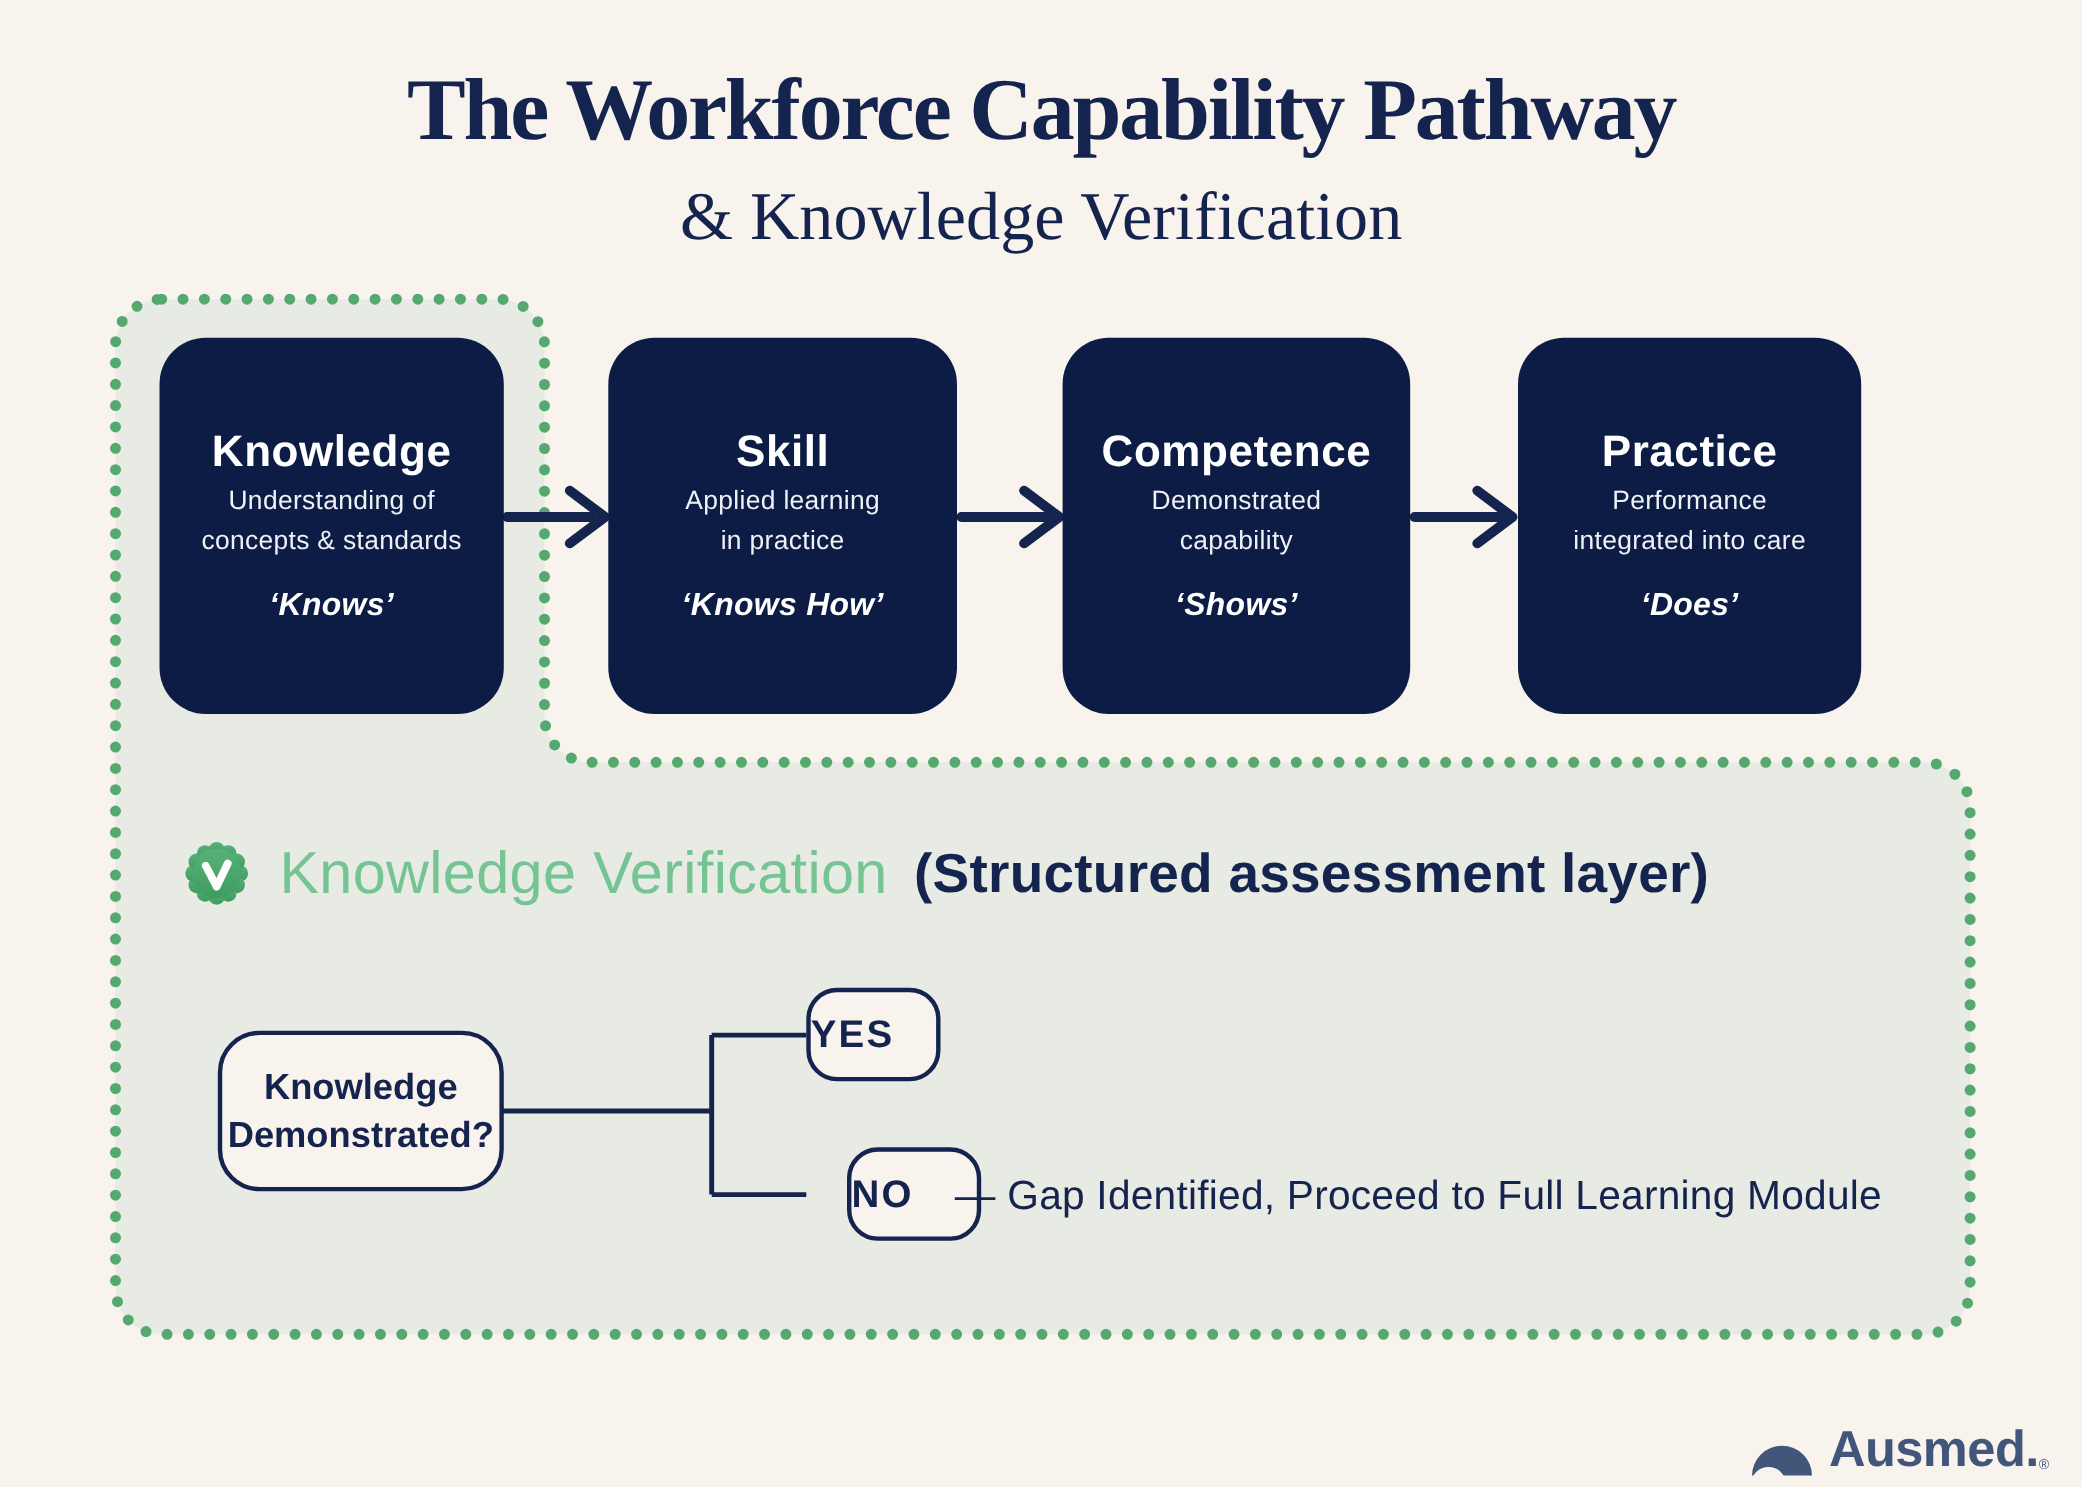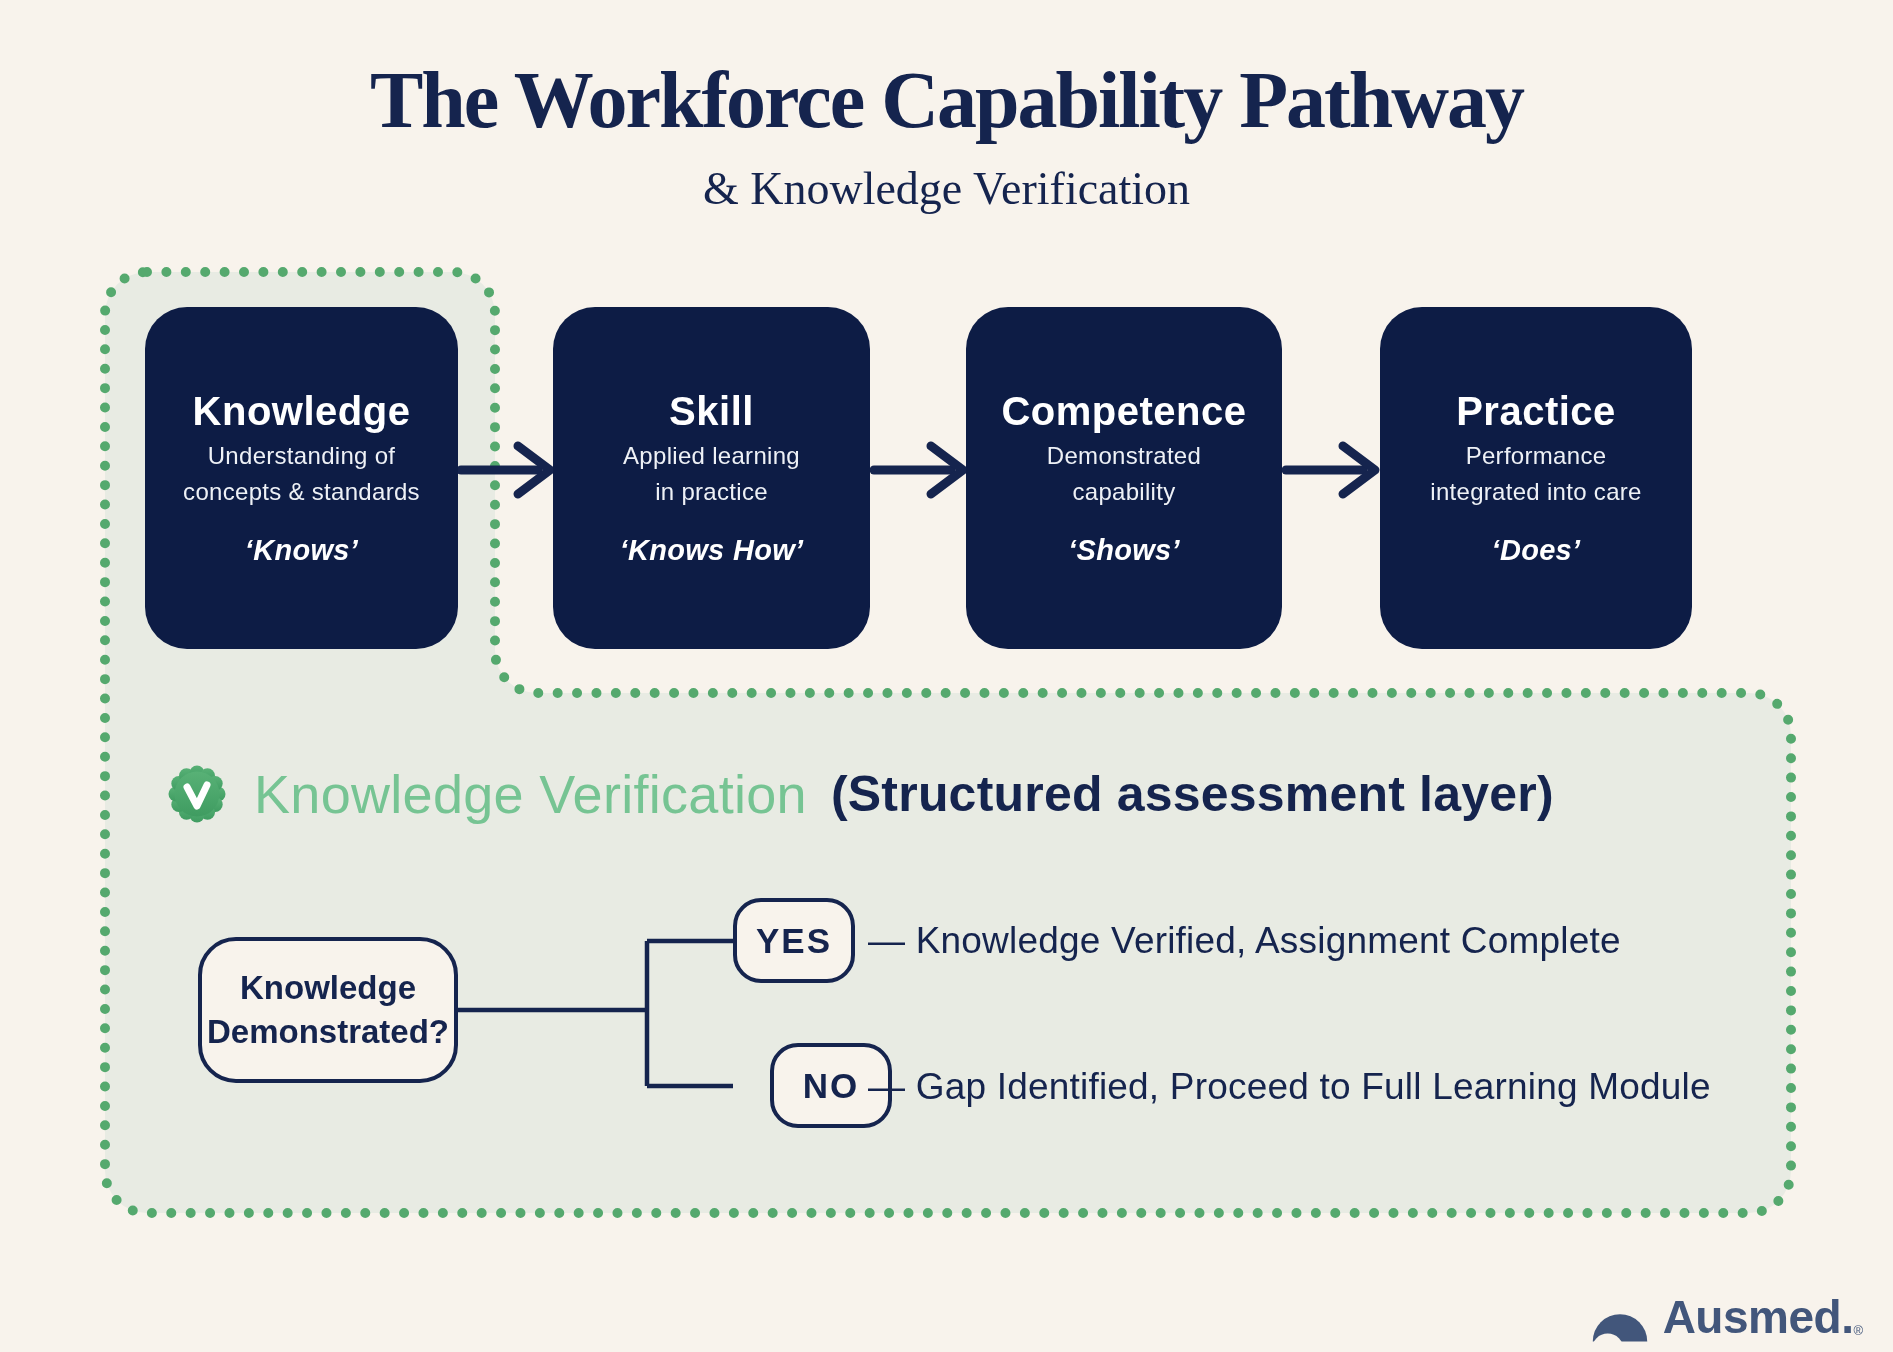--- a/index.html
+++ b/index.html
@@ -8,21 +8,21 @@
     --slate:#42567b; --white:#ffffff;
   }
   *{margin:0;padding:0;box-sizing:border-box;}
   body{width:1893px;height:1352px;background:var(--cream);
        font-family:"Liberation Sans",sans-serif;color:var(--navy);overflow:hidden;}
   .canvas{position:relative;width:1893px;height:1168px;background:var(--cream);}
 
   .titles{position:absolute;left:0;top:55px;width:1893px;text-align:center;}
   .main-title{font-family:"Liberation Serif",serif;font-weight:700;font-size:80px;
               letter-spacing:-2px;color:var(--navy);}
-  .sub-title{font-family:"Liberation Serif",serif;font-weight:400;font-size:46px;
+  .sub-title{font-family:"Liberation Serif",serif;font-weight:400;font-size:62px;
              margin-top:16px;color:var(--navy);}
 
   .bg-svg{position:absolute;left:0;top:0;}
   .dotted-region{fill:var(--sage);stroke:var(--green-dot);stroke-width:10;
                  stroke-linecap:round;stroke-linejoin:round;stroke-dasharray:0 19.4;}
   .flow-arrow{stroke:var(--navy);stroke-width:9;fill:none;
               stroke-linecap:round;stroke-linejoin:round;}
   .connector{stroke:var(--navy);stroke-width:4.5;fill:none;}
 
   .stage{position:absolute;top:307px;height:342px;background:var(--box-navy);
@@ -40,21 +40,21 @@
               letter-spacing:.3px;}
   .kv-note{margin-left:24px;font-size:50px;font-weight:600;color:var(--navy);
            letter-spacing:.2px;}
 
   .decision-box{position:absolute;left:198px;top:937px;width:260px;height:146px;
                 background:var(--cream);border:4px solid var(--navy);border-radius:38px;
                 display:flex;flex-direction:column;align-items:center;justify-content:center;
                 font-size:33px;font-weight:700;line-height:44px;color:var(--navy);}
   .pill{position:absolute;width:122px;height:85px;background:var(--cream);
         border:4px solid var(--navy);border-radius:28px;display:flex;align-items:center;
-        justify-content:center;font-size:35px;font-weight:700;letter-spacing:2px;
+        font-size:35px;font-weight:700;letter-spacing:2px;
         color:var(--navy);}
   .pill-yes{left:733px;top:898px;}
   .pill-no{left:733px;top:1043px;margin-left:37px;}
   .result{position:absolute;left:868px;transform:translateY(-50%);font-size:37px;
           font-weight:500;color:var(--navy);letter-spacing:.2px;white-space:nowrap;}
   .result-yes{top:941px;}
   .result-no{top:1087px;}
 
   .brand{position:absolute;right:30px;top:1266px;display:flex;align-items:flex-end;margin-top:24px;}
   .brand-icon{width:58px;height:42px;margin-right:14px;}
@@ -159,21 +159,20 @@
   </div>
 
   <div class="decision-box">
     <div>Knowledge</div>
     <div>Demonstrated?</div>
   </div>
 
   <div class="pill pill-yes">
     <span>YES</span>
   </div>
-  <div class="result result-yes">— Knowledge Verified, Assignment Complete</div>
 
   <div class="pill pill-no">
     <span>NO</span>
   </div>
   <div class="result result-no">— Gap Identified, Proceed to Full Learning Module</div>
 
   <div class="brand">
     <svg class="brand-icon" viewBox="0 0 66 46">
       <path d="M2 44 A31 31 0 0 1 64 44 Z" fill="#42567b"></path>
       <circle cx="19" cy="53" r="18" fill="#f8f3ec"></circle>

